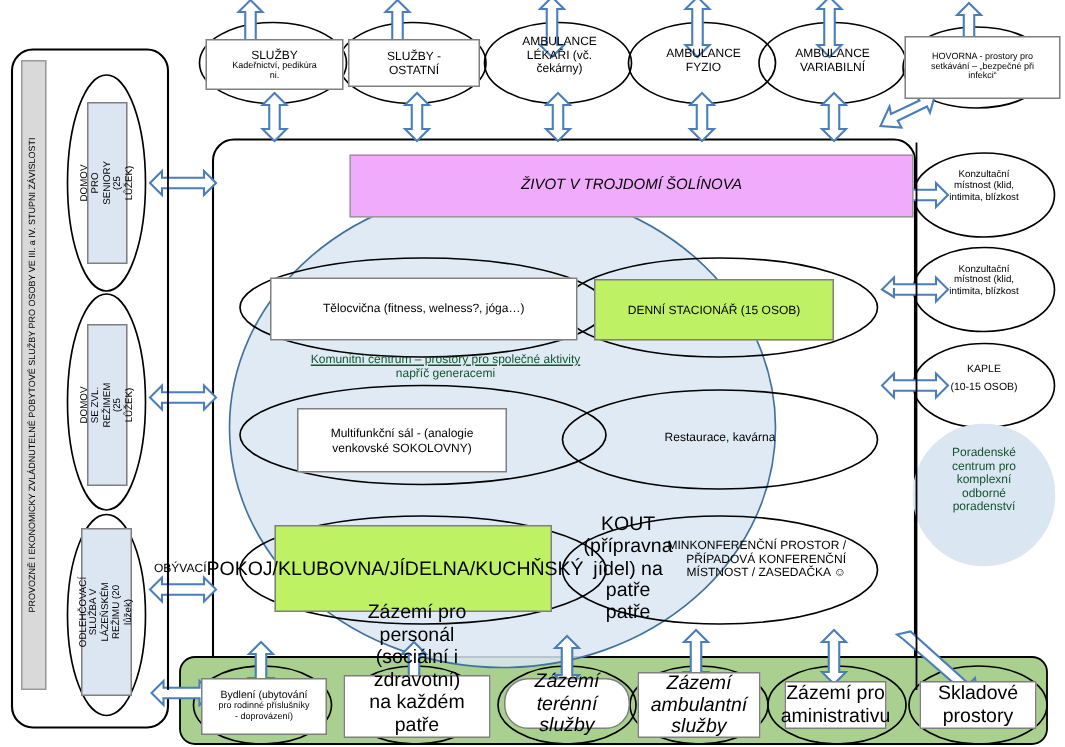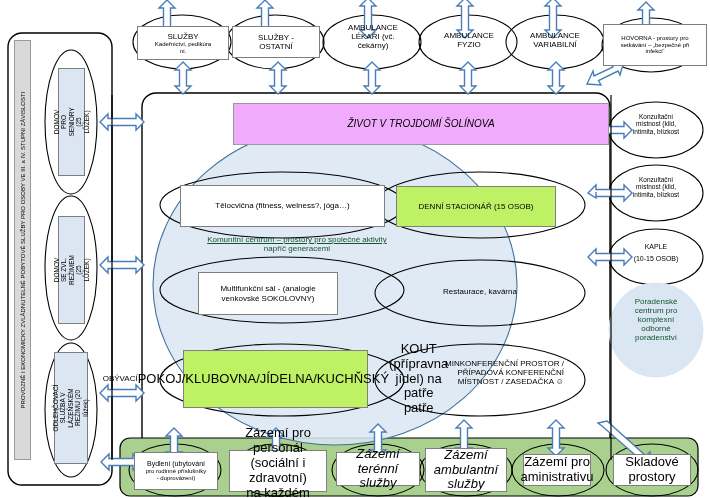--- a/index.html
+++ b/index.html
@@ -289,27 +289,27 @@
     <div class="f8">odborné</div>
     <div class="f8">poradenství</div>
   </div>
 
   <div class="tbox" style="left:134px;top:452px;width:84px;height:38px;flex-direction:column;">
     <span class="f7">Bydlení (ubytování</span>
     <span class="f6">pro rodinné příslušníky</span>
     <span class="f6">- doprovázení)</span>
   </div>
 
-  <div class="tbox" style="left:229px;top:450px;width:98px;height:42px;flex-direction:column;">
+  <div class="tbox" style="left:229px;top:450px;width:98px;height:42px;flex-direction:column;justify-content:flex-end;">
     <span class="f75">Zázemí pro personál</span>
     <span class="f75">(sociální i zdravotní)</span>
     <span class="f75">na každém patře</span>
   </div>
 
-  <div class="tbox" style="left:336px;top:452px;width:84px;height:34px;flex-direction:column;">
+  <div class="tbox" style="left:336px;top:452px;width:84px;height:34px;flex-direction:column;border-radius:16px;">
     <span class="f75 ital">Zázemí terénní</span>
     <span class="f75 ital">služby</span>
   </div>
 
   <div class="tbox" style="left:425px;top:448px;width:82px;height:44px;flex-direction:column;">
     <span class="f75 ital">Zázemí</span>
     <span class="f75 ital">ambulantní</span>
     <span class="f75 ital">služby</span>
   </div>
 

